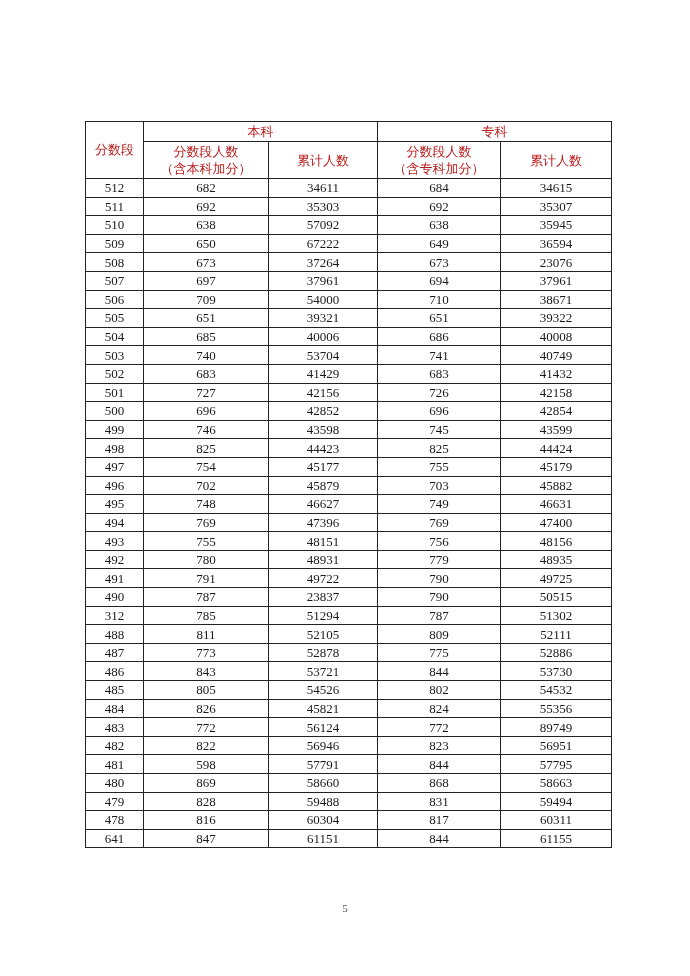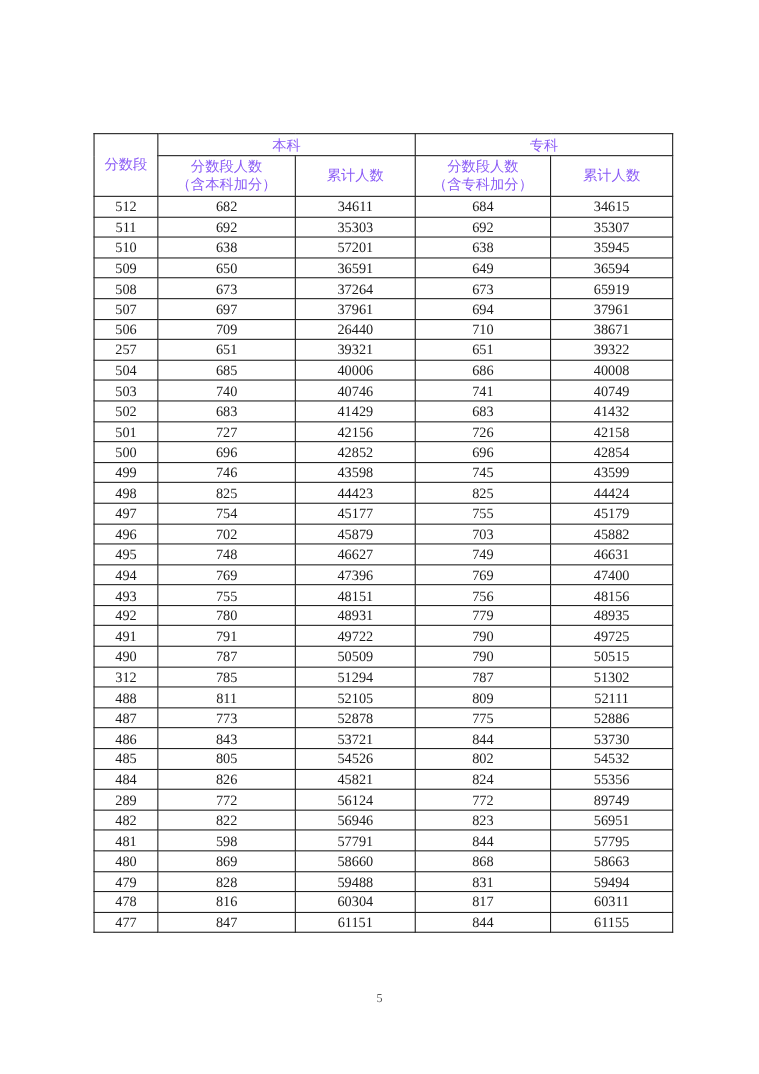--- a/index.html
+++ b/index.html
@@ -7,21 +7,21 @@
          font-family: "DejaVu Serif", "Liberation Serif", serif; color: #1a1a1a; }
   .page { position: absolute; left: 0; top: 0; width: 690px; height: 976px; background: #fff; }
   table.score {
     position: absolute; left: 85px; top: 121px; width: 526px;
     border-collapse: collapse; table-layout: fixed;
   }
   table.score td, table.score th {
     border: 1px solid #222; padding: 0; text-align: center; vertical-align: middle;
     font-weight: normal; overflow: hidden; white-space: nowrap;
   }
-  table.score th { font-family: Liberation Mono, monospace; font-size: 13px; color: #8b5cf6; }
+  table.score th { font-family: Liberation Serif, serif; font-size: 13px; color: #b91c1c; }
   table.score th.group { height: 19px; }
   table.score th.sub { height: 36px; line-height: 17px; }
   table.score th.sub span { display: block; }
   table.score td { height: 17.6px; font-family: "Liberation Serif", "DejaVu Serif", serif; font-size: 13px; line-height: 17px; }
   .page-number { position: absolute; left: 0; width: 690px; top: 902px; text-align: center;
                  font-family: "Liberation Serif", serif; font-size: 11px; color: #555; }
 </style>
 </head>
 <body>
 
@@ -64,70 +64,70 @@
         <tr>
           <td>511</td>
           <td>692</td>
           <td>35303</td>
           <td>692</td>
           <td>35307</td>
         </tr>
         <tr>
           <td>510</td>
           <td>638</td>
-          <td>57201</td>
+          <td>57092</td>
           <td>638</td>
           <td>35945</td>
         </tr>
         <tr>
           <td>509</td>
           <td>650</td>
-          <td>36591</td>
+          <td>67222</td>
           <td>649</td>
           <td>36594</td>
         </tr>
         <tr>
           <td>508</td>
           <td>673</td>
           <td>37264</td>
           <td>673</td>
-          <td>65919</td>
+          <td>23076</td>
         </tr>
         <tr>
           <td>507</td>
           <td>697</td>
           <td>37961</td>
           <td>694</td>
           <td>37961</td>
         </tr>
         <tr>
           <td>506</td>
           <td>709</td>
-          <td>26440</td>
+          <td>54000</td>
           <td>710</td>
           <td>38671</td>
         </tr>
         <tr>
-          <td>257</td>
+          <td>505</td>
           <td>651</td>
           <td>39321</td>
           <td>651</td>
           <td>39322</td>
         </tr>
         <tr>
           <td>504</td>
           <td>685</td>
           <td>40006</td>
           <td>686</td>
           <td>40008</td>
         </tr>
         <tr>
           <td>503</td>
           <td>740</td>
-          <td>40746</td>
+          <td>53704</td>
           <td>741</td>
           <td>40749</td>
         </tr>
         <tr>
           <td>502</td>
           <td>683</td>
           <td>41429</td>
           <td>683</td>
           <td>41432</td>
         </tr>
@@ -204,21 +204,21 @@
         <tr>
           <td>491</td>
           <td>791</td>
           <td>49722</td>
           <td>790</td>
           <td>49725</td>
         </tr>
         <tr>
           <td>490</td>
           <td>787</td>
-          <td>50509</td>
+          <td>23837</td>
           <td>790</td>
           <td>50515</td>
         </tr>
         <tr>
           <td>312</td>
           <td>785</td>
           <td>51294</td>
           <td>787</td>
           <td>51302</td>
         </tr>
@@ -251,21 +251,21 @@
           <td>54532</td>
         </tr>
         <tr>
           <td>484</td>
           <td>826</td>
           <td>45821</td>
           <td>824</td>
           <td>55356</td>
         </tr>
         <tr>
-          <td>289</td>
+          <td>483</td>
           <td>772</td>
           <td>56124</td>
           <td>772</td>
           <td>89749</td>
         </tr>
         <tr>
           <td>482</td>
           <td>822</td>
           <td>56946</td>
           <td>823</td>
@@ -293,21 +293,21 @@
           <td>59494</td>
         </tr>
         <tr>
           <td>478</td>
           <td>816</td>
           <td>60304</td>
           <td>817</td>
           <td>60311</td>
         </tr>
         <tr>
-          <td>477</td>
+          <td>641</td>
           <td>847</td>
           <td>61151</td>
           <td>844</td>
           <td>61155</td>
         </tr>
       </tbody>
   </table>
 
   <div class="page-number">5</div>
 </div>

